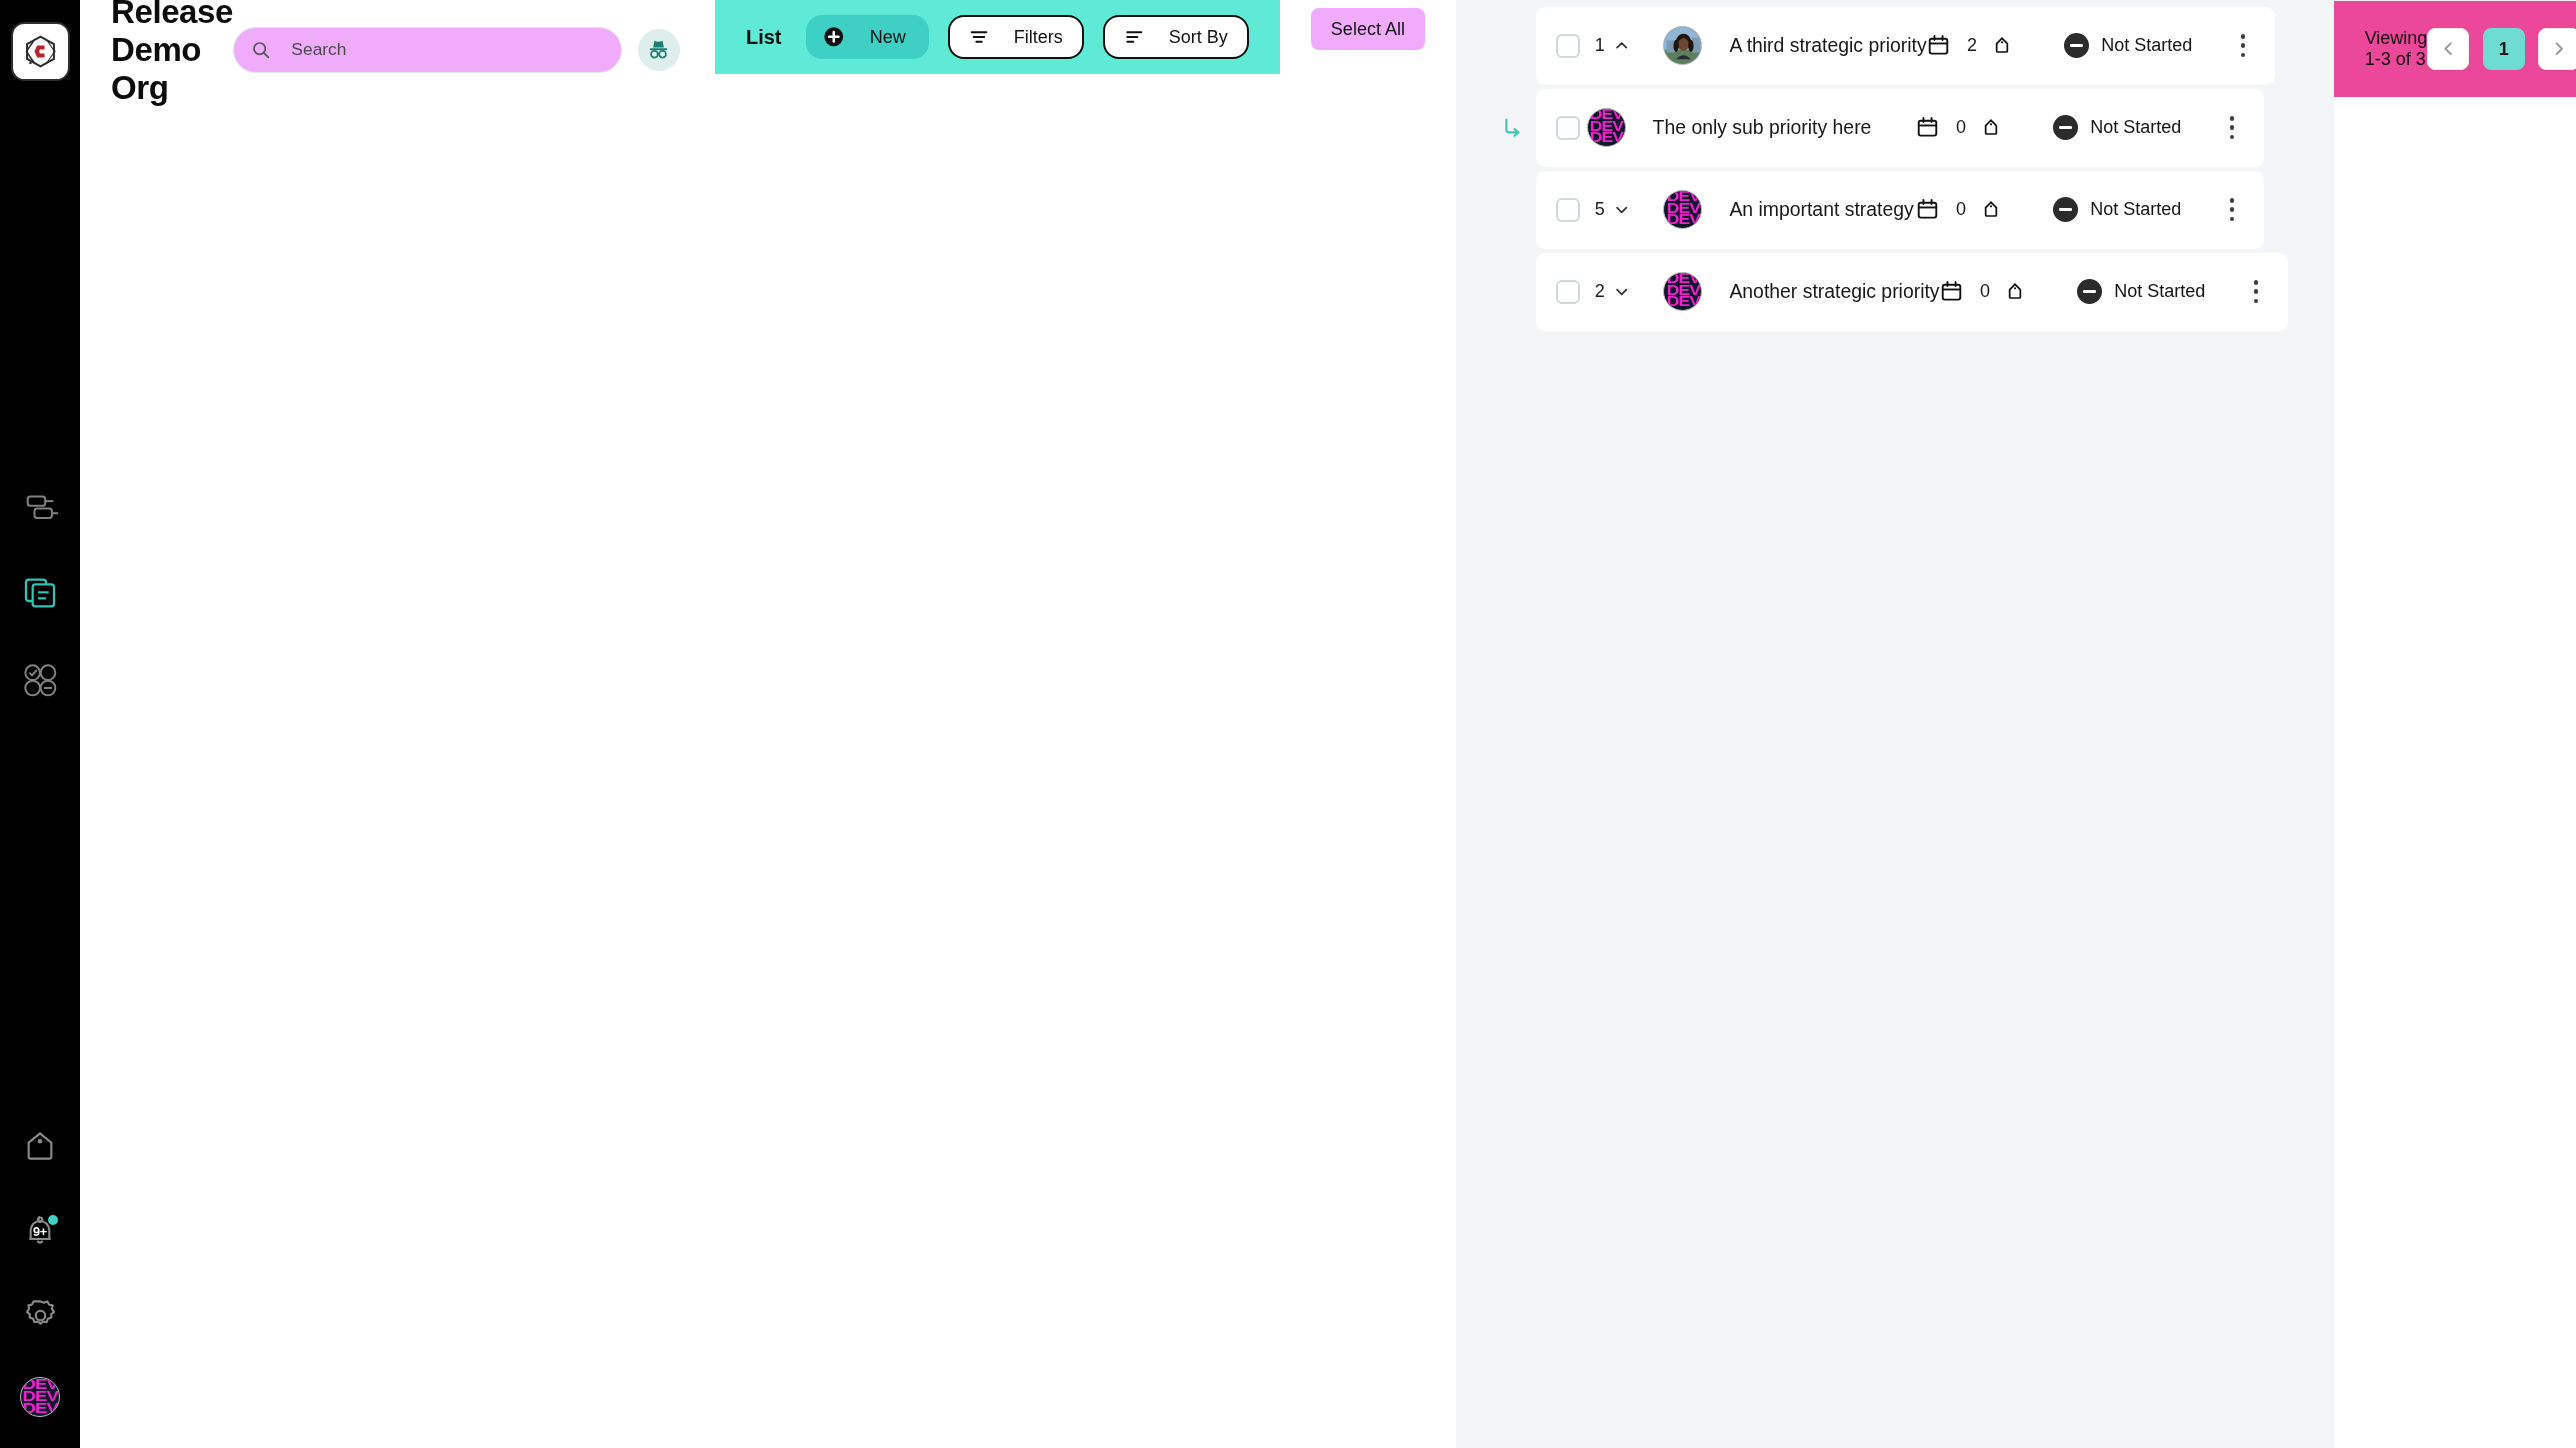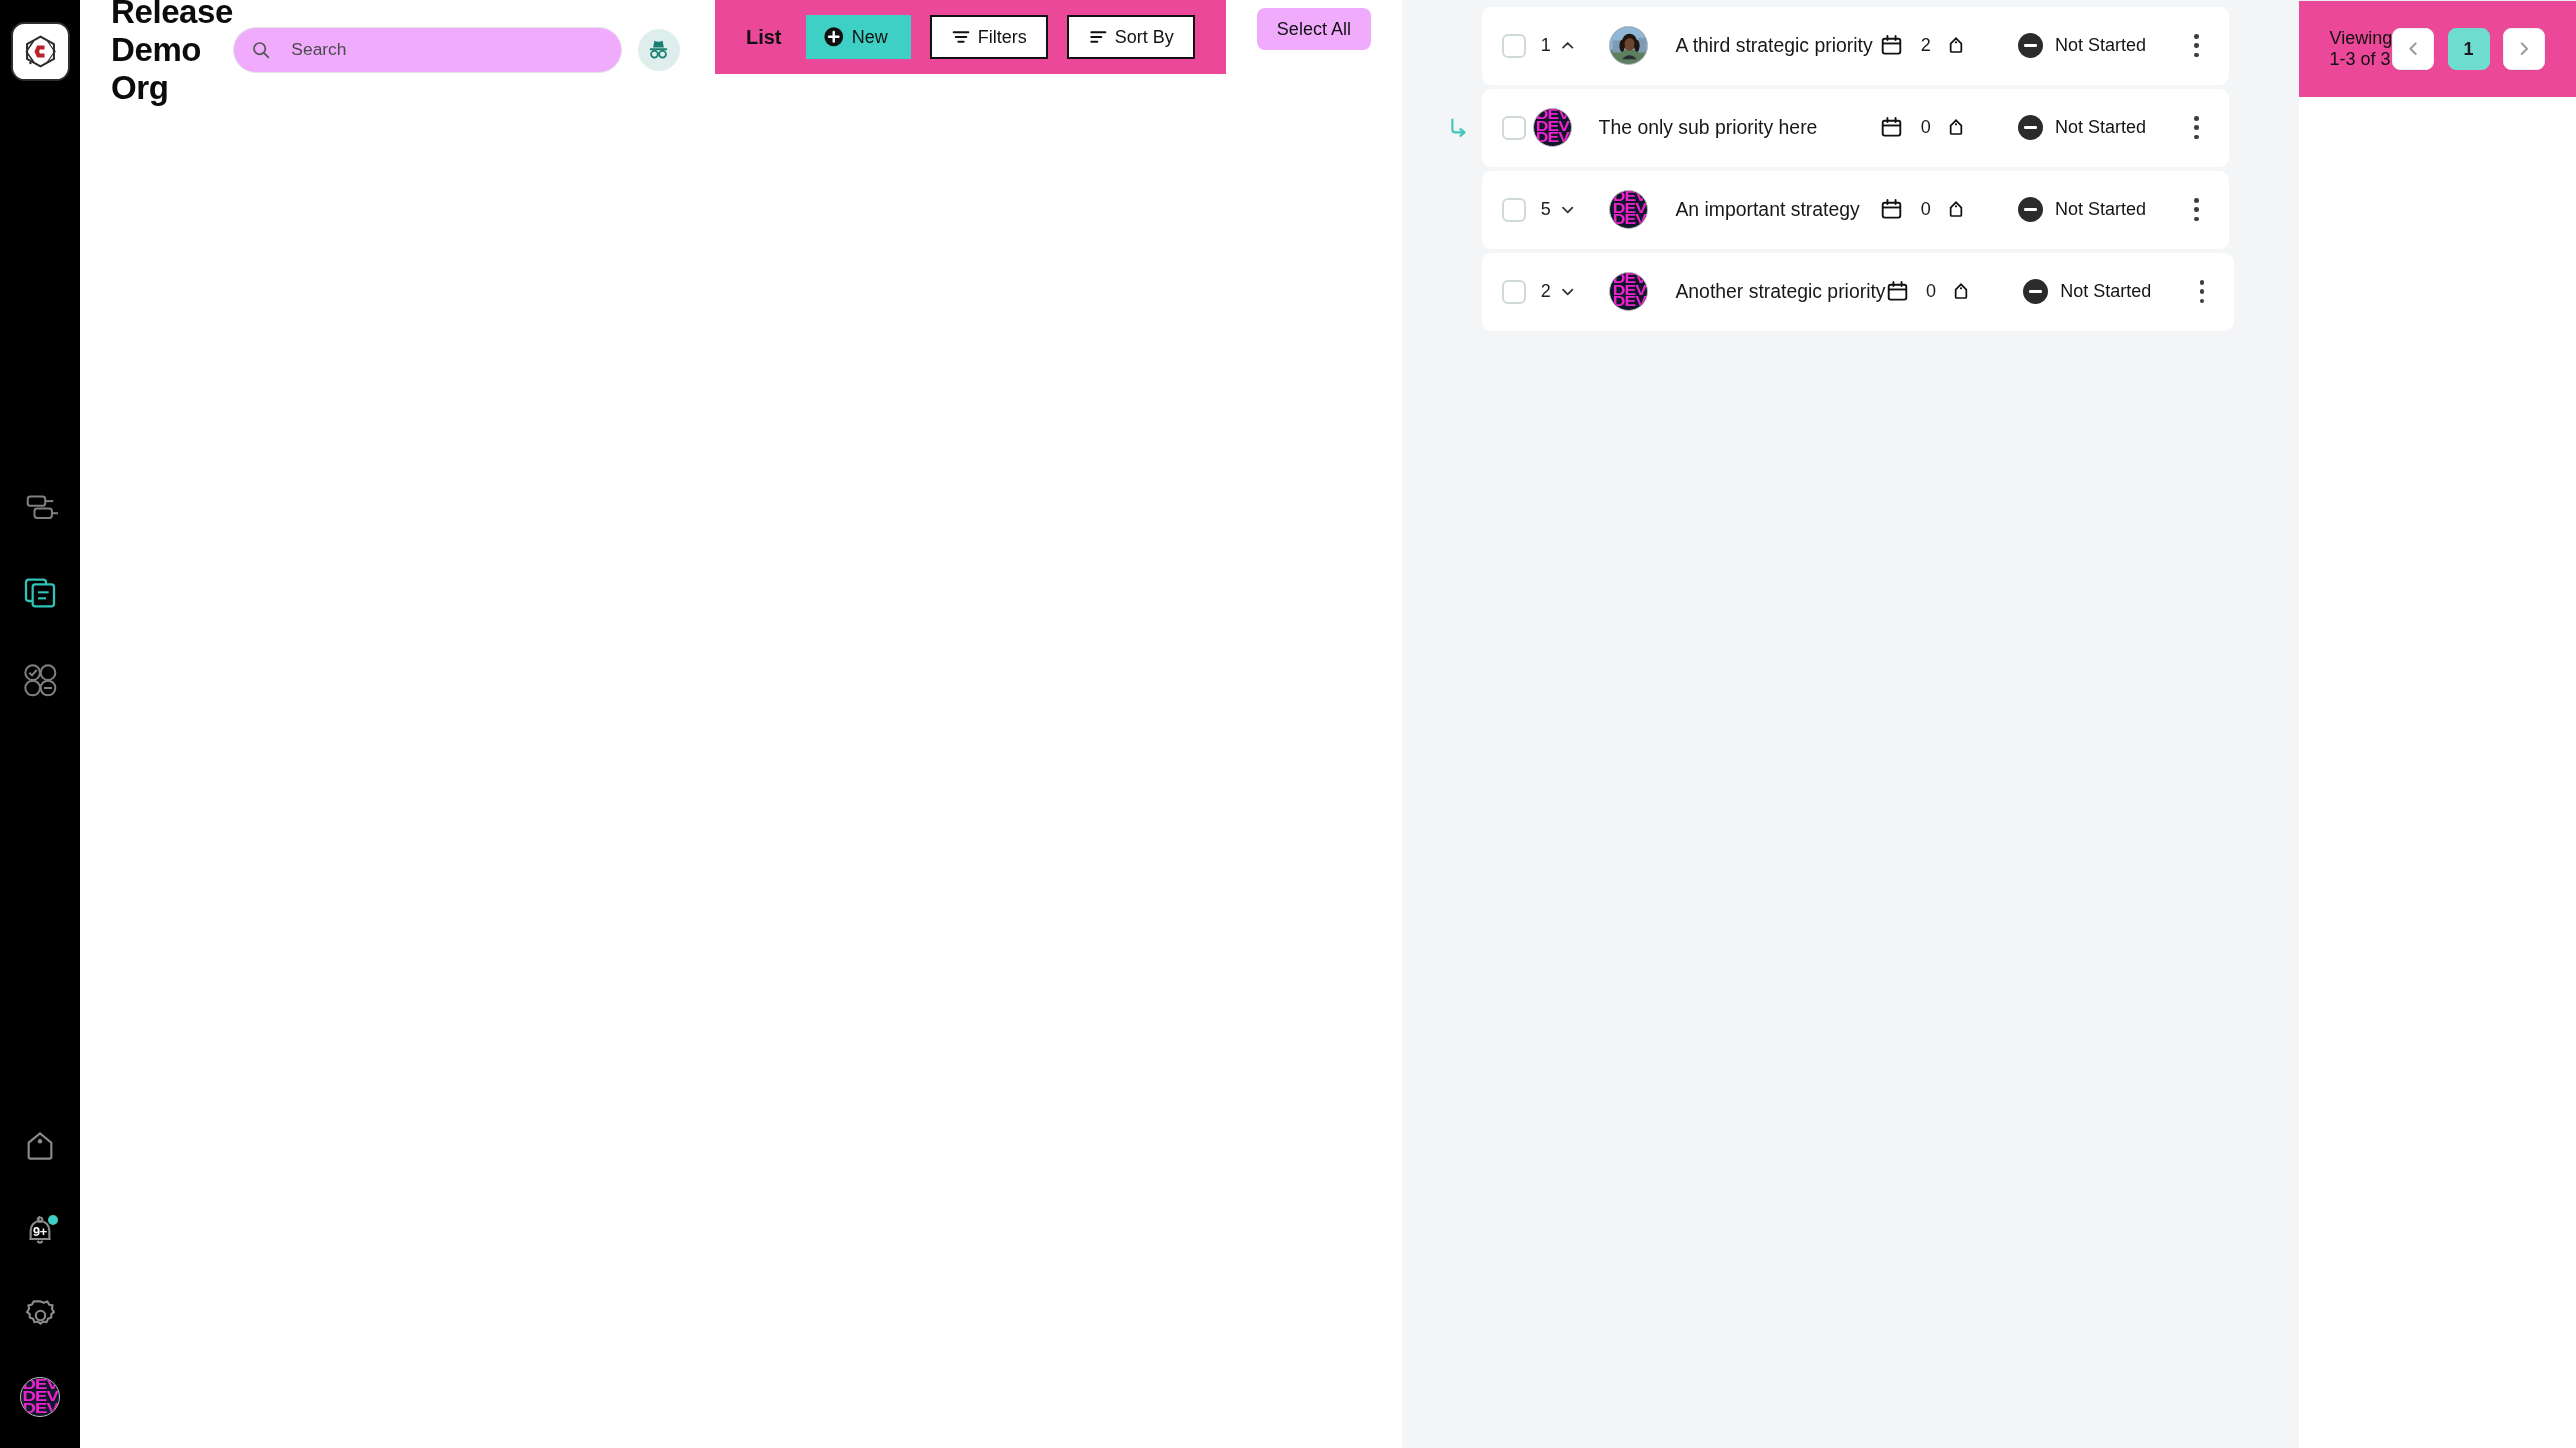--- a/index.html
+++ b/index.html
@@ -85,27 +85,27 @@
   }
   .search-ph { font-size: 17.4px; color: #4a4a4a; }
   .incognito {
     width: 42px; height: 42px; border-radius: 50%;
     background: #deeeec; display: flex; align-items: center; justify-content: center;
   }
 
   .toolbar {
     height: 74px; flex: 0 0 74px;
     display: flex; align-items: center; gap: 19px;
-    padding: 0 31px; background: #ec4899;
+    padding: 0 31px; background: #5eead4;
   }
   .toolbar-label { font-size: 20px; font-weight: 700; color: #111; margin-right: 5.4px; }
   .btn {
-    height: 44px; border-radius: 0;
+    height: 44px; border-radius: 16px;
     display: inline-flex; align-items: center; justify-content: center;
-    gap: 7px; padding: 0 19px; font-size: 18px; color: #111;
+    gap: 25px; padding: 0 19px; font-size: 18px; color: #111;
     background: #ffffff; border: 2px solid #111111; white-space: nowrap;
   }
   .btn-new {
     background: #3ed0c4; border: none; padding: 0 23px 0 17.4px; font-weight: 400;
   }
   .selectall-row { padding: 8px 31px 17.4px; background: #ffffff; }
   .btn-selectall {
     height: 42px; border-radius: 8px; border: none; background: #f0abfc;
     padding: 0 20px; font-size: 18px; color: #111;
     display: inline-flex; align-items: center;

